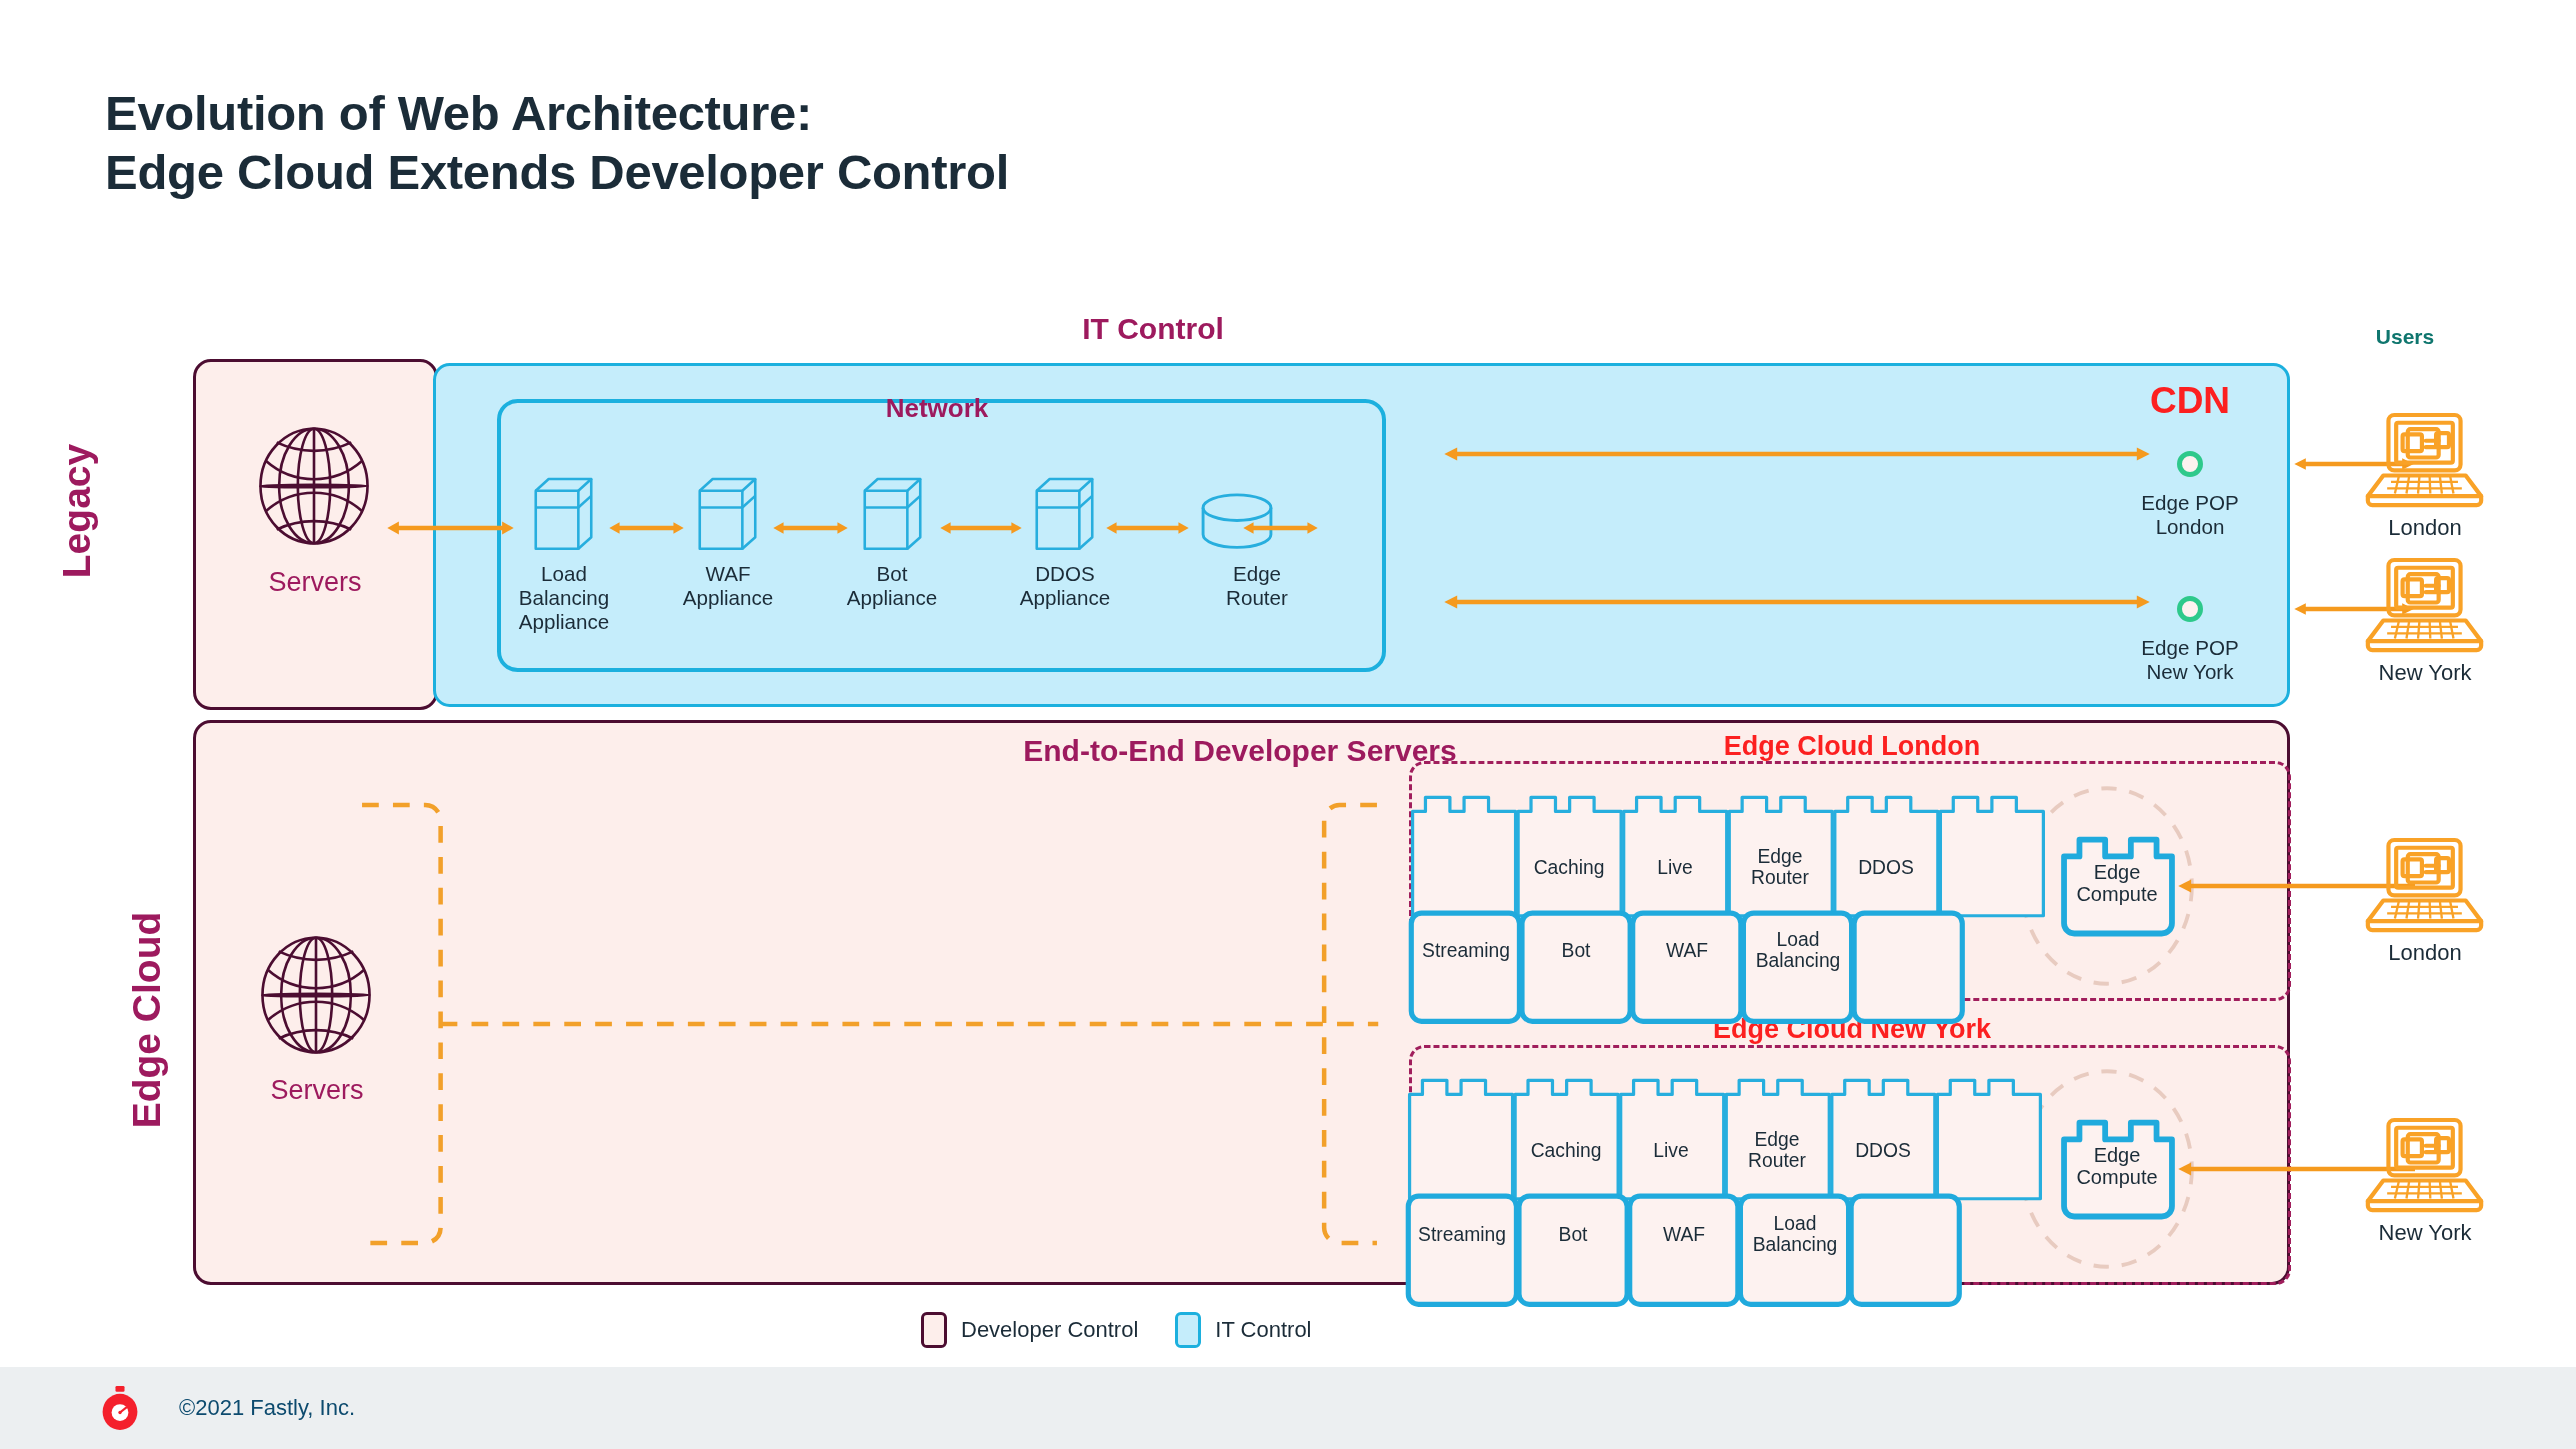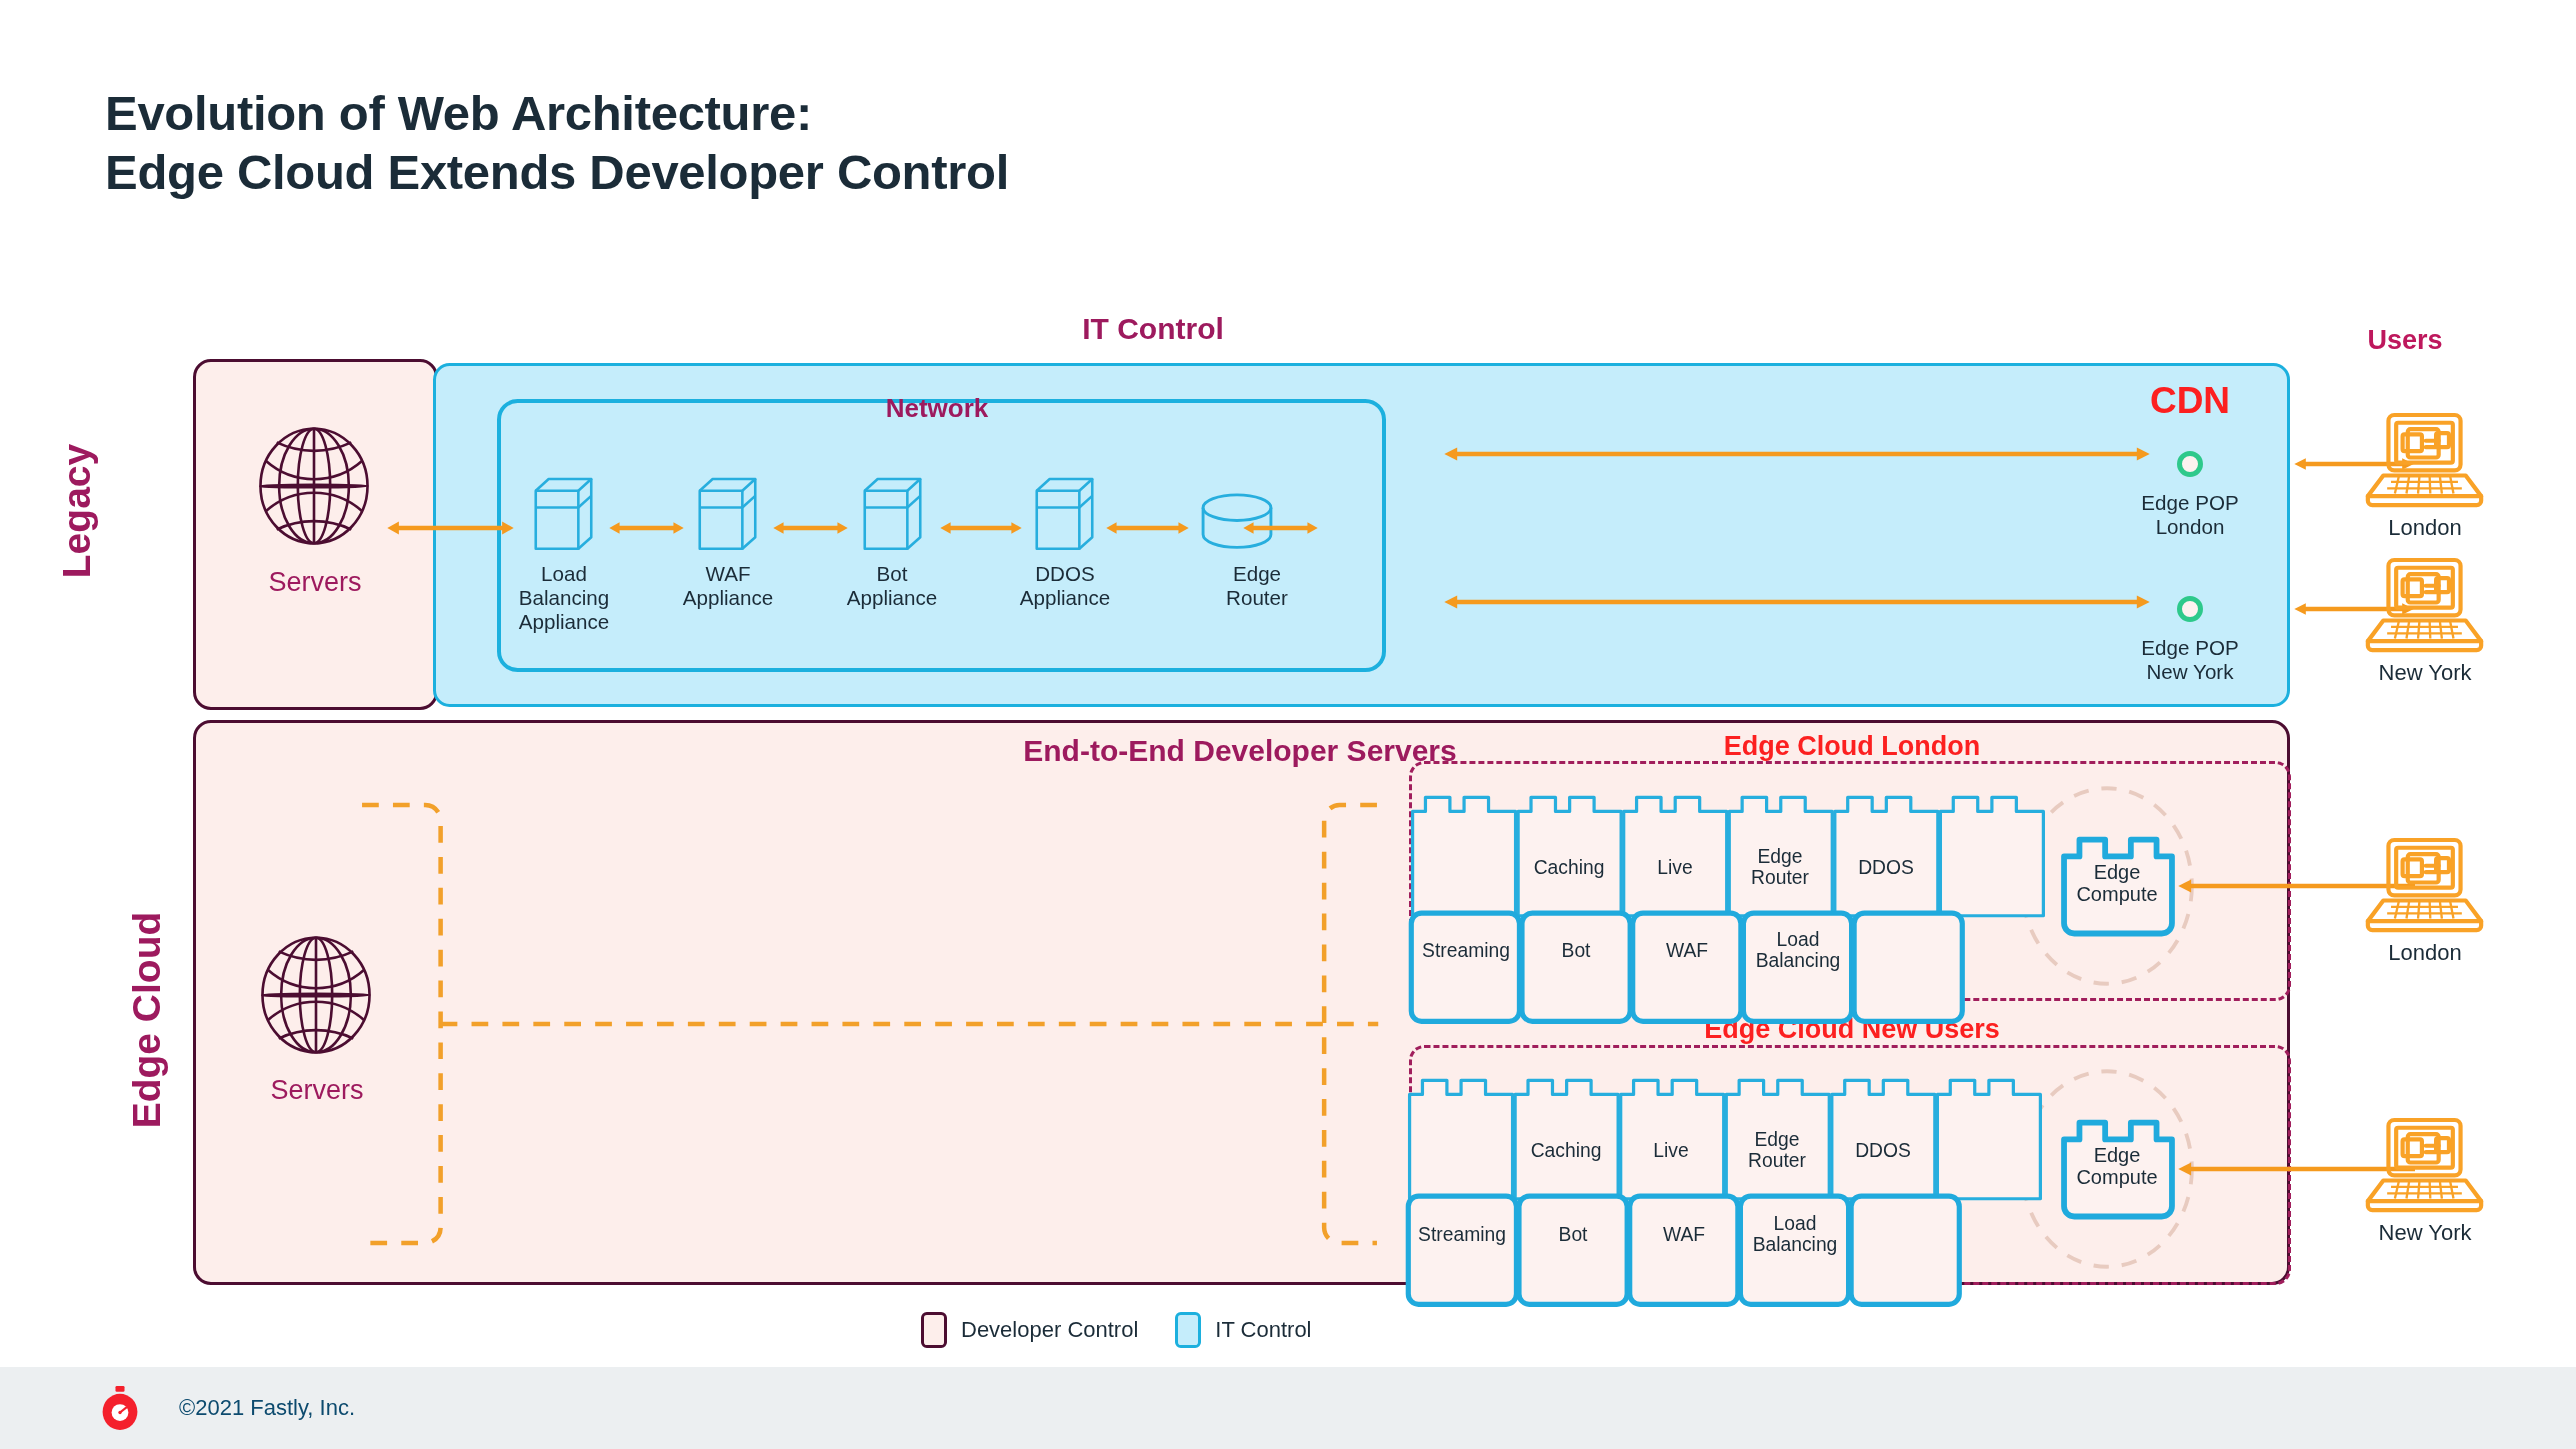--- a/index.html
+++ b/index.html
@@ -25,21 +25,21 @@
     transform: rotate(-90deg);
     font-size: 39px; font-weight: bold; color: #9d1a5e;
     white-space: nowrap; text-align: center;
   }
   #lbl-legacy { left: 77px; top: 515px; width: 142px; margin-left:-71px; margin-top:-26px; }
   #lbl-edge   { left: 147px; top: 1024px; width: 270px; margin-left:-135px; margin-top:-26px; }
 
   
   .heading { position: absolute; font-weight: bold; white-space: nowrap; }
   #h-itcontrol { left: 1153px; top: 312px; font-size: 30px; color:#9d1a5e; transform: translateX(-50%); }
-  #h-users     { left: 2405px; top: 325px; font-size: 27px; color:#be185d; transform: translateX(-50%); }
+  #h-users     { left: 2405px; top: 325px; font-size: 21px; color:#0f766e; transform: translateX(-50%); }
   #h-cdn       { left: 2190px; top: 380px; font-size: 37px; color:#fc2020; transform: translateX(-50%); }
   #h-e2e       { left: 1240px; top: 734px; font-size: 30px; color:#9d1a5e; transform: translateX(-50%); }
   #h-ecl       { left: 1852px; top: 731px; font-size: 27px; color:#fc2020; transform: translateX(-50%); }
   #h-ecny      { left: 1852px; top: 1014px; font-size: 27px; color:#fc2020; transform: translateX(-50%); }
   #h-network   { left: 937px; top: 393px; font-size: 26px; color:#9d1a5e; transform: translateX(-50%); }
 
   
   .box { position: absolute; }
   #legacy-servers-box {
     left: 193px; top: 359px; width: 245px; height: 351px;
@@ -364,21 +364,21 @@
         <line x1="124" y1="110" x2="127" y2="136"></line>
         <line x1="140" y1="110" x2="145" y2="136"></line>
       </g>
     </svg>
   </div>
   <div class="laptop-label" style="left:2425px; top:660px;">New York</div>
 
   <div class="box" id="edge-cloud-box"></div>
   <div class="heading" id="h-e2e">End-to-End Developer Servers</div>
   <div class="heading" id="h-ecl">Edge Cloud London</div>
-  <div class="heading" id="h-ecny">Edge Cloud New Users</div>
+  <div class="heading" id="h-ecny">Edge Cloud New York</div>
 
   <div style="position:absolute; left:335px; top:792px; width:1069px; height:464px;">
     <svg width="1069" height="464" viewBox="0 0 1660 720">
       <g fill="none" stroke="#f2a02a" stroke-width="7" stroke-dasharray="26 22" stroke-linecap="butt">
         <path d="M42 20 L140 20 a24 24 0 0 1 24 24 L164 676 a24 24 0 0 1 -24 24 L42 700"></path>
         <line x1="164" y1="360" x2="1620" y2="360"></line>
         <path d="M1618 20 L1560 20 a24 24 0 0 0 -24 24 L1536 676 a24 24 0 0 0 24 24 L1618 700"></path>
       </g>
     </svg>
   </div>

